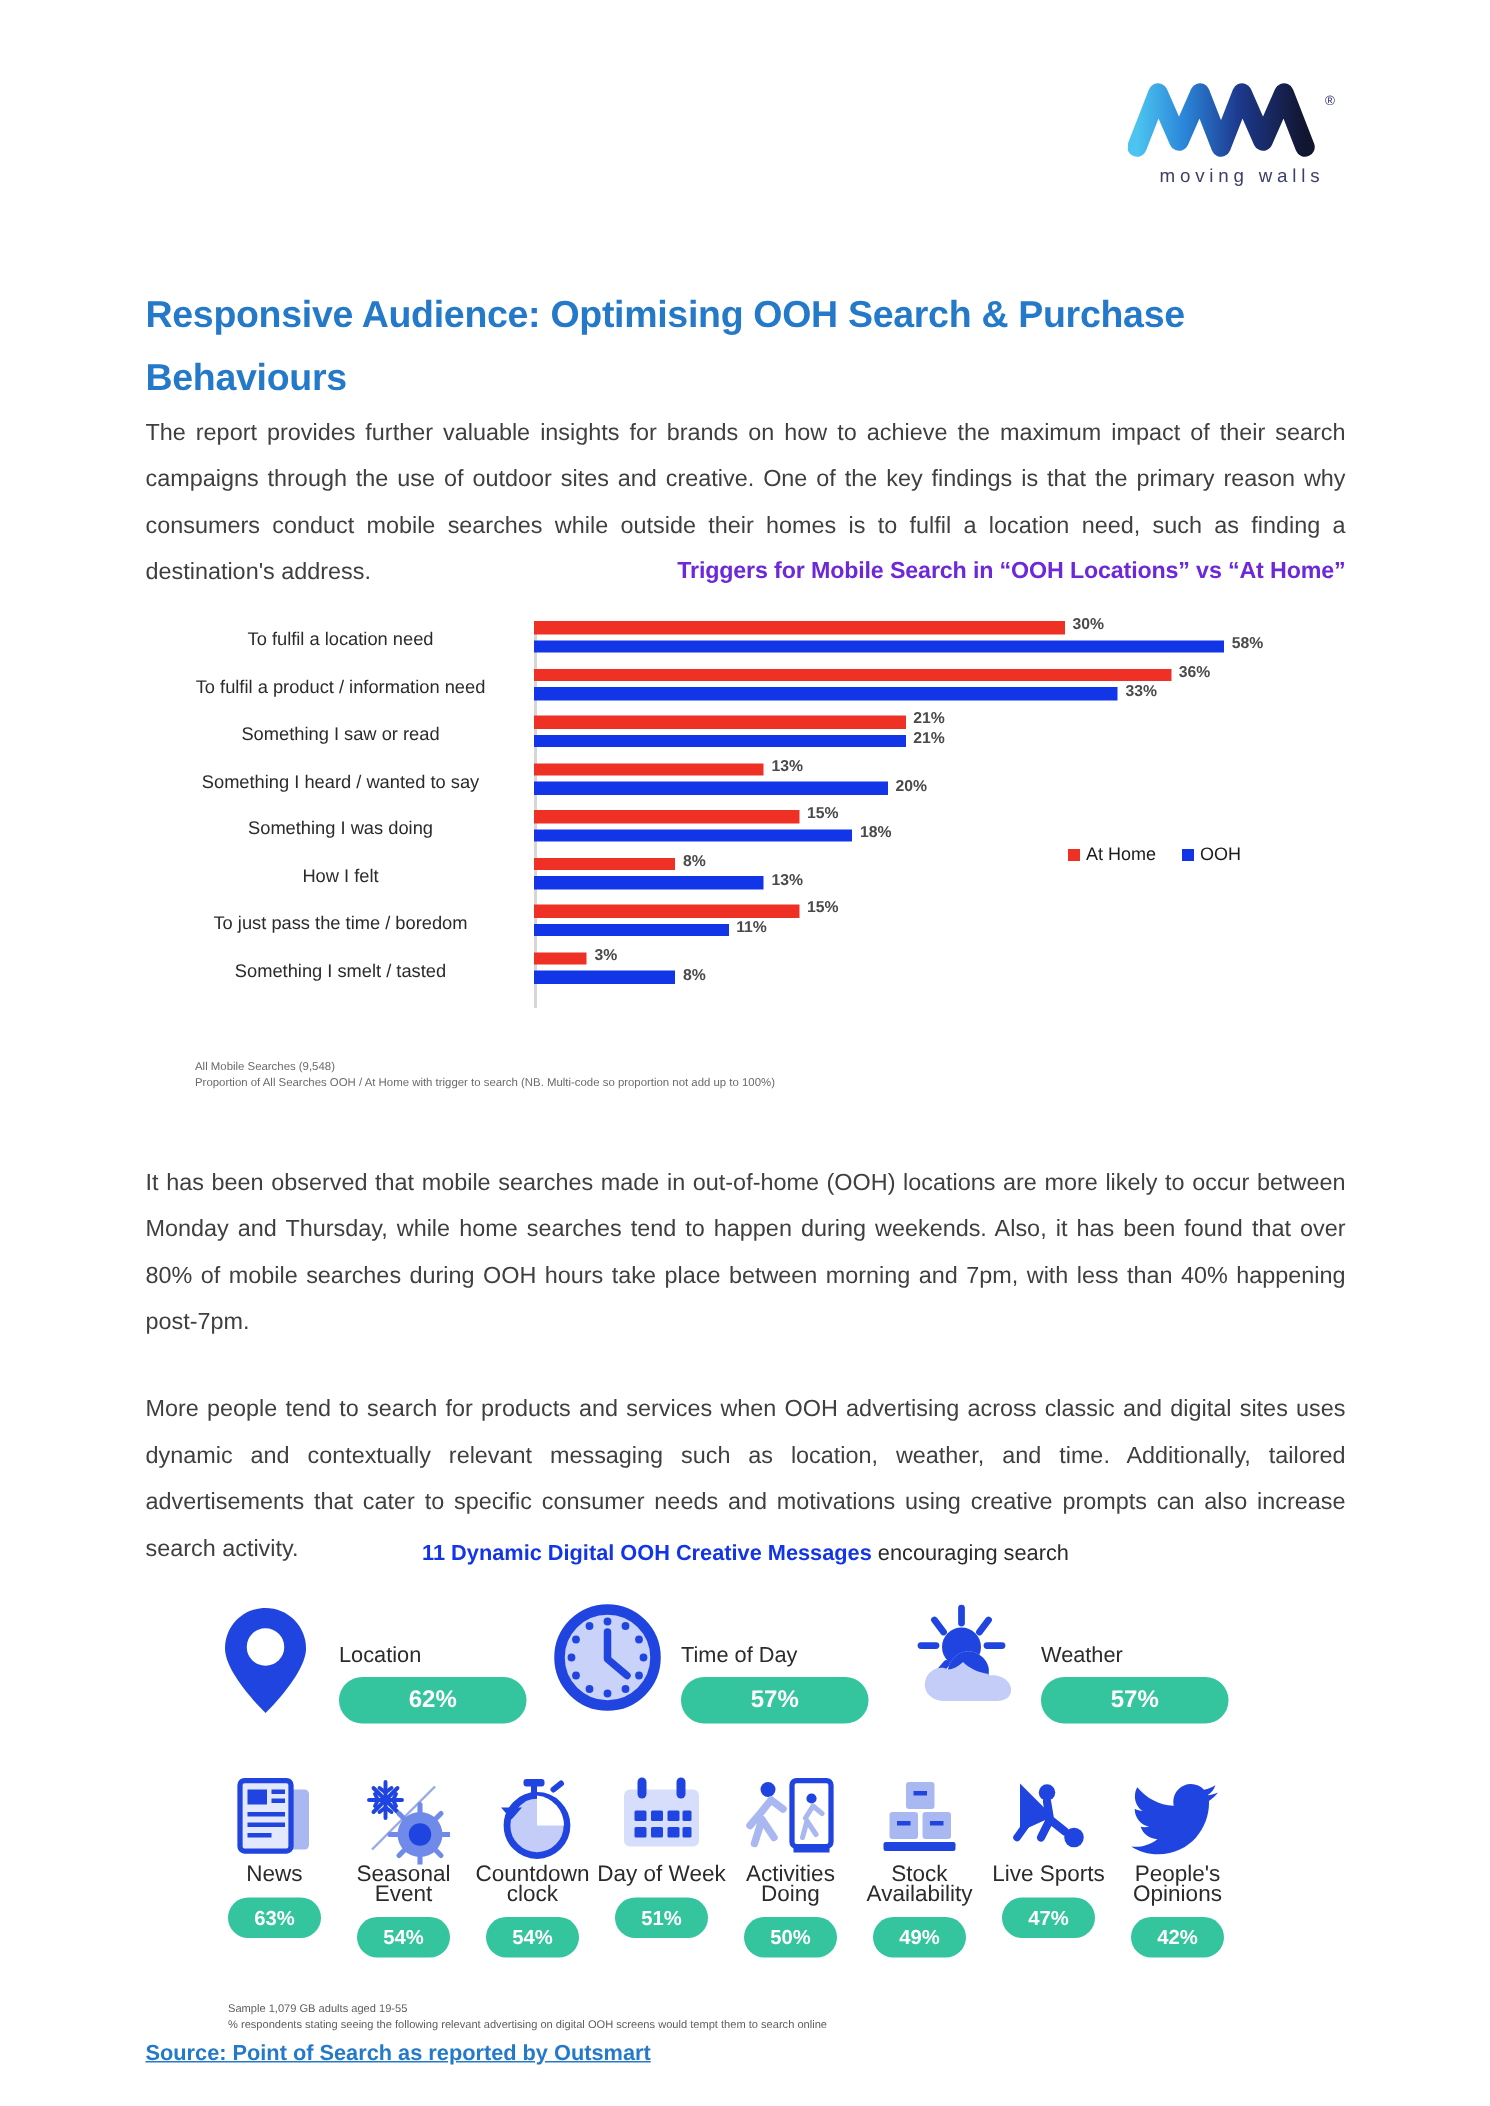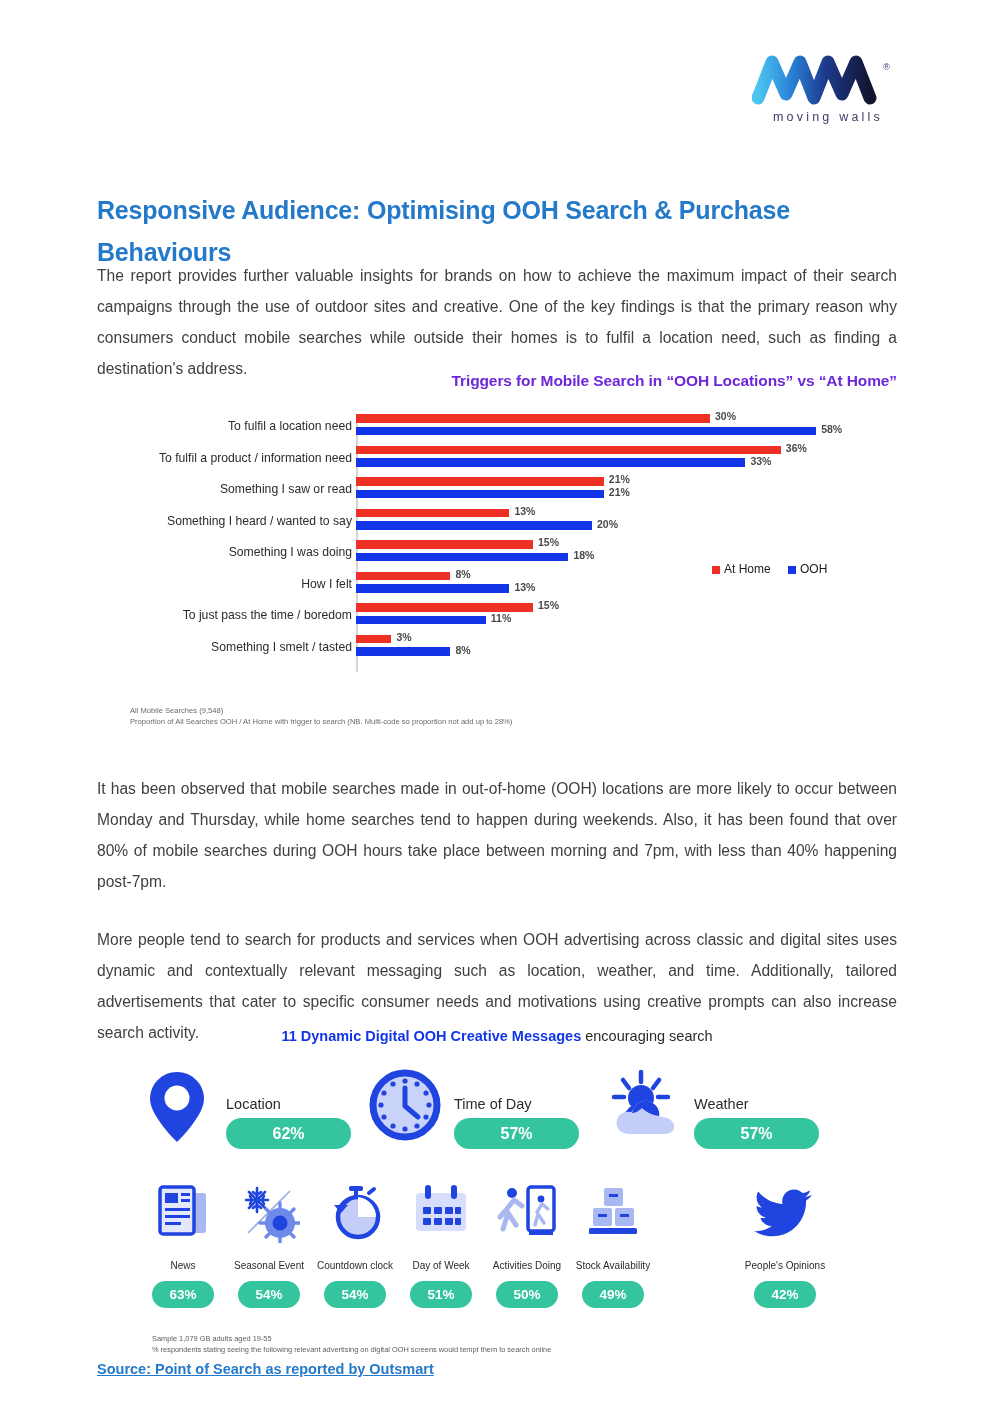--- a/index.html
+++ b/index.html
@@ -25,37 +25,37 @@
     position:absolute;left:97px;top:165px;width:810px;
     font-size:25px;line-height:42px;font-weight:bold;color:#2579c9;
     letter-spacing:-0.2px;
     margin-top:24px;
   }
   .para{
     position:absolute;left:97px;width:800px;
     font-size:15.6px;line-height:31px;color:#3f3f3f;
     text-align:justify;
   }
-  .p1{top:236px;margin-top:24px;}
+  .p1{top:249px;margin-top:24px;}
   .p2{top:757px;}
   .p3{top:908px;}
 
   
   .chart-block{position:absolute;left:97px;top:372px;width:800px;height:360px;}
   .chart-title{
     position:absolute;left:0;top:0;width:800px;text-align:right;
     font-size:15.5px;font-weight:bold;color:#6d28d9;letter-spacing:-0.1px;
   }
   .plot{position:absolute;left:0px;top:40px;width:800px;height:265px;}
   .axis-line{
     position:absolute;left:259px;top:2px;width:1.5px;height:258px;background:#d6d6d6;
   }
   .cat-row{position:absolute;left:0;width:800px;height:31px;}
   .cat-label{
-    position:absolute;right:545px;top:7px;width:250px;text-align:right;
+    position:absolute;right:545px;top:7px;width:250px;text-align:center;
     font-size:12.2px;color:#2b2b2b;white-space:nowrap;
   }
   .bars{position:absolute;left:259px;top:0px;height:31px;}
   .bar{position:absolute;left:0;height:8.5px;}
   .bar.red{background:#ee3124;top:2px;}
   .bar.blue{background:#1335e8;top:14.5px;}
   .bval{
     position:absolute;font-size:10.5px;font-weight:bold;color:#4a4a4a;
     white-space:nowrap;
   }
@@ -87,21 +87,21 @@
   }
   .pill{
     position:absolute;background:#34c49e;border-radius:22px;
     color:#ffffff;font-weight:bold;text-align:center;
   }
   .ig-pill{left:86px;top:50px;width:125px;height:31px;line-height:31px;font-size:16px;}
 
   .ig-bottom{position:absolute;left:140px;top:1183px;width:720px;height:140px;}
   .ig-cell{position:absolute;top:0;width:86px;text-align:center;}
   .ig-cell .ico{width:62px;height:60px;margin:0 auto;display:block;}
-  .ig-cell .nm{font-size:10px;line-height:13px;color:#2b2b2b;margin-top:16px;}
+  .ig-cell .nm{font-size:15px;line-height:13px;color:#2b2b2b;margin-top:0;}
   .ig-cell .pl{
     position:relative;margin:9px auto 0;width:62px;height:27px;line-height:27px;
     font-size:13.5px;border-radius:20px;background:#34c49e;color:#fff;font-weight:bold;
   }
 
   .ig-note{
     position:absolute;left:152px;top:1334px;font-size:7.4px;line-height:10.5px;color:#5d5d5d;
   }
   .source{
     position:absolute;left:97px;top:1361px;font-size:14.5px;font-weight:bold;
@@ -218,21 +218,21 @@
     <span class="lg-item">
       <span class="sw red"></span><span>At Home</span>
     </span>
     <span class="lg-item">
       <span class="sw blue"></span><span>OOH</span>
     </span>
   </div>
 
   <div class="chart-note">
     <div>All Mobile Searches (9,548)</div>
-    <div>Proportion of All Searches OOH / At Home with trigger to search (NB. Multi-code so proportion not add up to 28%)</div>
+    <div>Proportion of All Searches OOH / At Home with trigger to search (NB. Multi-code so proportion not add up to 100%)</div>
   </div>
 
   <p class="para p2">It has been observed that mobile searches made in out-of-home (OOH) locations are more likely to occur between Monday and Thursday, while home searches tend to happen during weekends. Also, it has been found that over 80% of mobile searches during OOH hours take place between morning and 7pm, with less than 40% happening post-7pm.</p>
   <p class="para p3">More people tend to search for products and services when OOH advertising across classic and digital sites uses dynamic and contextually relevant messaging such as location, weather, and time. Additionally, tailored advertisements that cater to specific consumer needs and motivations using creative prompts can also increase search activity.</p>
 
   <div class="ig-title">
     <b>11 Dynamic Digital OOH Creative Messages</b><span> encouraging search</span>
   </div>
 
   <div class="ig-top">
@@ -397,20 +397,31 @@
         <rect x="11" y="25" width="19" height="18" rx="2" fill="#aab8f2"></rect>
         <rect x="16" y="31" width="9" height="3" fill="#1f44e0"></rect>
         <rect x="33" y="25" width="19" height="18" rx="2" fill="#aab8f2"></rect>
         <rect x="38" y="31" width="9" height="3" fill="#1f44e0"></rect>
         <rect x="7" y="45" width="48" height="6" rx="1.5" fill="#1f44e0"></rect>
       </svg>
       <div class="nm">Stock Availability</div>
       <div class="pl">49%</div>
     </div>
 
+    <div class="ig-cell" style="left:516px;">
+      <svg class="ico" viewBox="0 0 62 60">
+        <circle cx="30" cy="12" r="5.5" fill="#1f44e0"></circle>
+        <path d="M12 6 L34 28 L12 38 Z" fill="#1f44e0"></path>
+        <path d="M30 18 L32 30 L26 42 M32 30 L42 38" stroke="#1f44e0" stroke-width="5.5" fill="none" stroke-linecap="round"></path>
+        <path d="M20 28 L10 42" stroke="#1f44e0" stroke-width="5" fill="none" stroke-linecap="round"></path>
+        <circle cx="48" cy="42" r="6.5" fill="#1f44e0"></circle>
+      </svg>
+      <div class="nm">Live Sports</div>
+      <div class="pl">47%</div>
+    </div>
 
     <div class="ig-cell" style="left:602px;">
       <svg class="ico" viewBox="0 0 62 60">
         <path d="M58 12 C55.8 13 53.4 13.6 51 13.9 C53.5 12.4 55.4 10 56.3 7.2
                  C54 8.6 51.4 9.6 48.7 10.1 C46.5 7.8 43.4 6.4 40 6.4
                  C33.5 6.4 28.2 11.7 28.2 18.2 C28.2 19.1 28.3 20 28.5 20.9
                  C18.7 20.4 10 15.7 4.2 8.5 C3.2 10.3 2.6 12.4 2.6 14.6
                  C2.6 18.7 4.7 22.3 7.9 24.4 C5.9 24.3 4.1 23.8 2.5 22.9
                  L2.5 23.1 C2.5 28.8 6.6 33.6 12 34.7 C11 35 9.9 35.1 8.8 35.1
                  C8 35.1 7.2 35 6.4 34.9 C8 39.6 12.4 43 17.6 43.1

